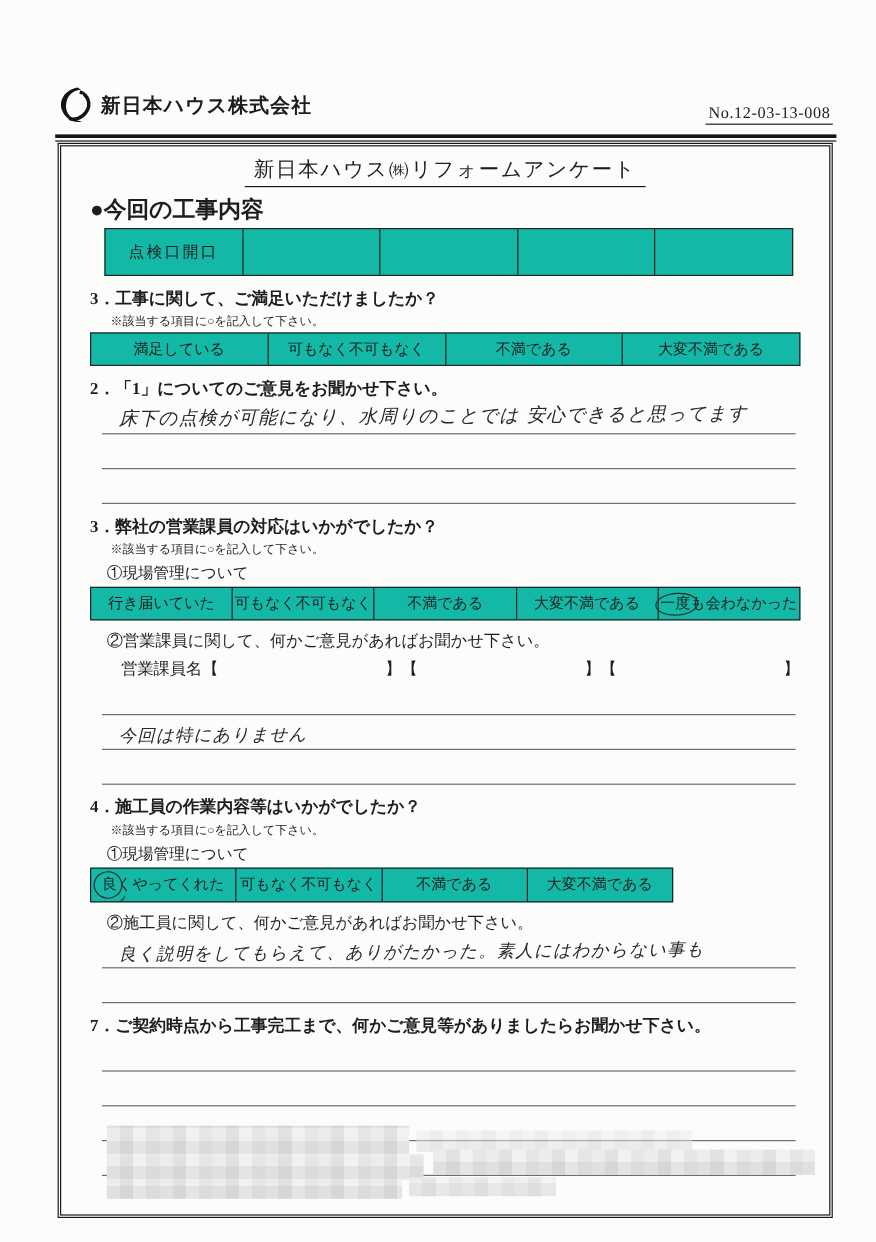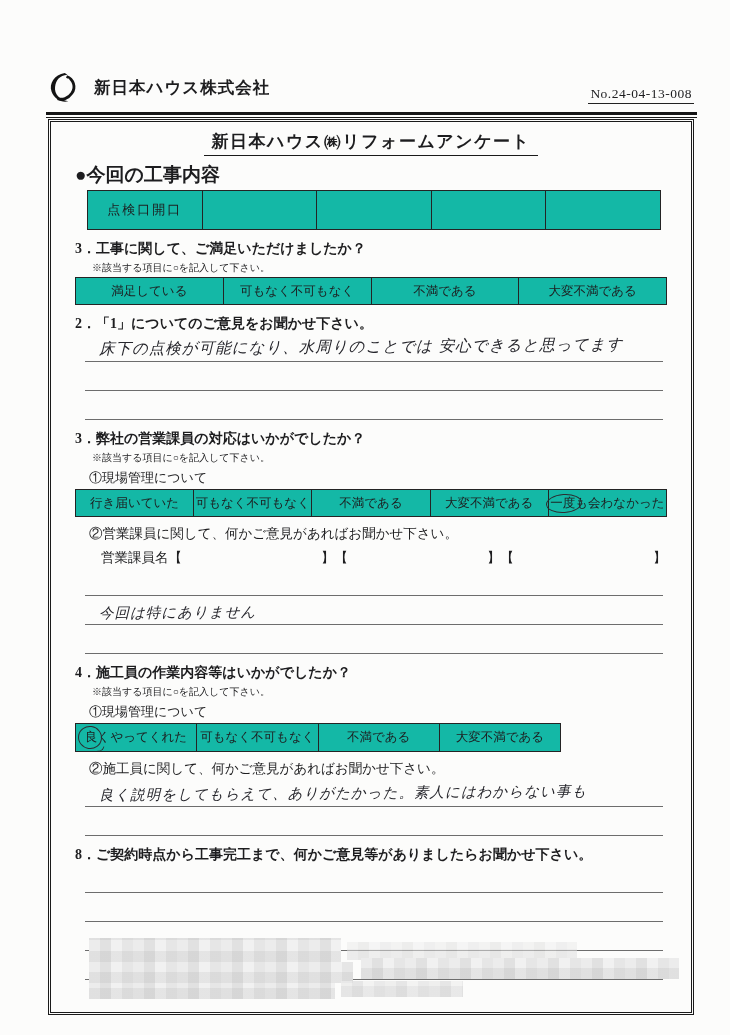--- a/index.html
+++ b/index.html
@@ -10,21 +10,21 @@
     background:#fcfcfb;
     font-family:"Liberation Serif","DejaVu Serif",serif;
     color:#1d1d1f;
     overflow:hidden;
   }
   
   .header{
     position:absolute;top:72px;left:48px;right:36px;
     display:flex;justify-content:space-between;align-items:flex-end;
   }
-  .brand{display:flex;align-items:center;gap:16px;}
+  .brand{display:flex;align-items:center;gap:6px;}
   .brand .logo{width:30px;height:32px;flex:0 0 auto;}
   .brand .name{
     font-family:"Liberation Sans","DejaVu Sans",sans-serif;
     font-size:16.5px;font-weight:700;letter-spacing:1px;white-space:nowrap;
   }
   .docno{
     font-size:13.5px;letter-spacing:.5px;
     border-bottom:1.2px solid #222;padding:0 2px 1px 2px;white-space:nowrap;
   }
   
@@ -35,21 +35,21 @@
   
   .frame{
     position:absolute;top:119px;left:48px;right:36px;bottom:20px;
     border:3px double #1a1a1a;
     padding:5px 24px 0 24px;
     box-sizing:border-box;
   }
   
   .title-row{text-align:center;margin-top:3px;}
   .title-row .title{
-    display:inline-block;font-size:17px;font-weight:700;letter-spacing:1.5px;
+    display:inline-block;font-size:17px;font-weight:400;letter-spacing:1.5px;
     border-bottom:1.6px solid #1a1a1a;padding:0 8px 2px 8px;white-space:nowrap;
   }
   .lead{font-size:13.5px;font-weight:700;margin-top:9px;white-space:nowrap;}
   .work-label{font-size:19px;font-weight:700;margin-top:6px;white-space:nowrap;}
   .q-head{font-size:14px;font-weight:700;margin-top:10px;white-space:nowrap;}
   .note{font-size:10px;margin:3px 0 0 17px;white-space:nowrap;}
   .subhead{font-size:13px;margin:4px 0 0 14px;white-space:nowrap;}
   .sub2{font-size:13.5px;margin:8px 0 0 14px;white-space:nowrap;}
   
   .tbl{display:flex;border:1.6px solid #242424;background:#14b8a6;}
@@ -116,21 +116,21 @@
 
   <div class="header">
     <div class="brand">
       <svg class="logo" viewBox="0 0 34 36" aria-hidden="true">
         <path d="M19 1 C7 3 1 13 4 22 C7 31 16 35 23 33 C13 32 7 25 8 17 C9 9 13 4 22 3 Z" fill="#141414"></path>
         <path d="M21 5 C29 8 32 17 27 24 C23 30 16 32 11 30" stroke="#141414" stroke-width="3.2" fill="none"></path>
         <path d="M14 12 L24 8 M13 17 L26 12 M14 22 L27 17" stroke="#fcfcfb" stroke-width="1.4"></path>
       </svg>
       <span class="name">新日本ハウス株式会社</span>
     </div>
-    <span class="docno">No.24-04-13-008</span>
+    <span class="docno">No.12-03-13-008</span>
   </div>
   <div class="top-rule"></div>
 
   <div class="frame">
 
     <div class="title-row">
       <span class="title">新日本ハウス㈱リフォームアンケート</span>
     </div>
 
 
@@ -205,21 +205,21 @@
       <div class="cell">可もなく不可もなく</div>
       <div class="cell">不満である</div>
       <div class="cell">大変不満である</div>
     </div>
     <div class="sub2">②施工員に関して、何かご意見があればお聞かせ下さい。</div>
     <div class="ans-line">
       <span class="hw hw-md">良く説明をしてもらえて、ありがたかった。素人にはわからない事も</span>
     </div>
     <div class="ans-line"></div>
 
-    <div class="q-head">8．ご契約時点から工事完工まで、何かご意見等がありましたらお聞かせ下さい。</div>
+    <div class="q-head">7．ご契約時点から工事完工まで、何かご意見等がありましたらお聞かせ下さい。</div>
     <div class="ans-line"></div>
     <div class="ans-line"></div>
     <div class="ans-line"></div>
     <div class="ans-line"></div>
 
     <div class="mosaic-wrap">
       <div class="mosaic m1"></div>
       <div class="mosaic m1b"></div>
       <div class="mosaic m2"></div>
       <div class="mosaic m2b"></div>

